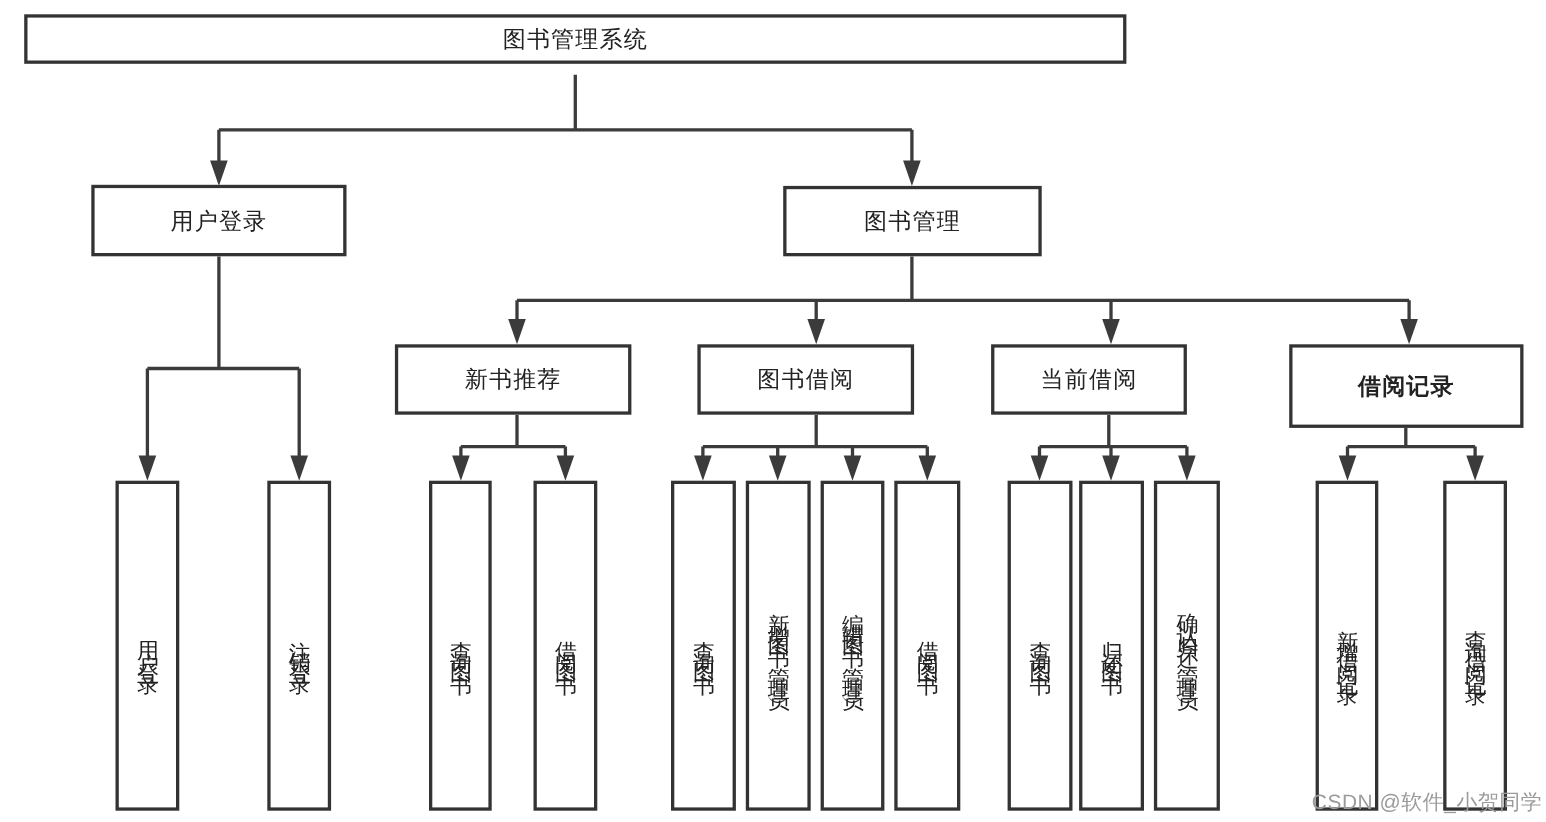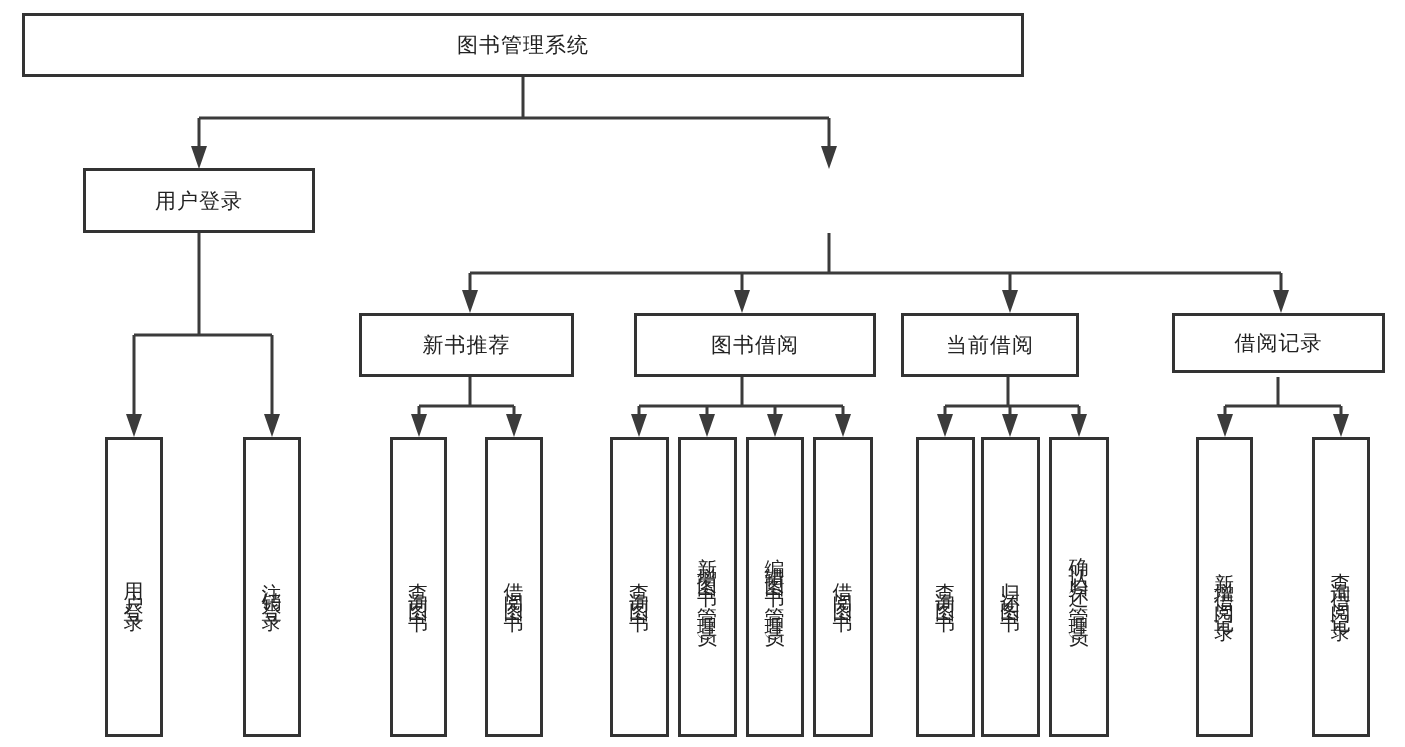--- a/index.html
+++ b/index.html
@@ -106,28 +106,29 @@
       <polygon points="1071,414 1087,414 1079,437"></polygon>
     </g>
 
     <g>
       <path d="M1278 377 V406 M1225 406 H1341 M1225 406 V416 M1341 406 V416"></path>
       <polygon points="1217,414 1233,414 1225,437"></polygon>
       <polygon points="1333,414 1349,414 1341,437"></polygon>
     </g>
   </svg>
 
-  <div class="node" style="left:22px;top:13px;width:1002px;height:64px;">图书管理系统</div>
+  <div class="node" style="left:22px;top:13px;width:1002px;height:45px;">图书管理系统</div>
 
   <div class="node" style="left:83px;top:168px;width:232px;height:65px;">用户登录</div>
+  <div class="node" style="left:712px;top:169px;width:235px;height:64px;">图书管理</div>
 
   <div class="node" style="left:359px;top:313px;width:215px;height:64px;">新书推荐</div>
-  <div class="node" style="left:634px;top:313px;width:242px;height:64px;">图书借阅</div>
+  <div class="node" style="left:634px;top:313px;width:197px;height:64px;">图书借阅</div>
   <div class="node" style="left:901px;top:313px;width:178px;height:64px;">当前借阅</div>
-  <div class="node" style="left:1172px;top:313px;width:213px;height:60px;">借阅记录</div>
+  <div class="node" style="left:1172px;top:313px;width:213px;height:76px;font-weight:bold;">借阅记录</div>
 
   <div class="leaf" style="left:105px;width:58px;">
     <span class="vtext">用户登录</span>
   </div>
   <div class="leaf" style="left:243px;width:58px;">
     <span class="vtext">注销登录</span>
   </div>
 
   <div class="leaf" style="left:390px;width:57px;">
     <span class="vtext">查询图书</span>
@@ -159,14 +160,15 @@
     <span class="vtext">确认归还（管理员）</span>
   </div>
 
   <div class="leaf" style="left:1196px;width:57px;">
     <span class="vtext">新增借阅记录</span>
   </div>
   <div class="leaf" style="left:1312px;width:58px;">
     <span class="vtext">查询借阅记录</span>
   </div>
 
+  <div class="watermark">CSDN @软件_小贺同学</div>
 
 </div>
 
 </body></html>

